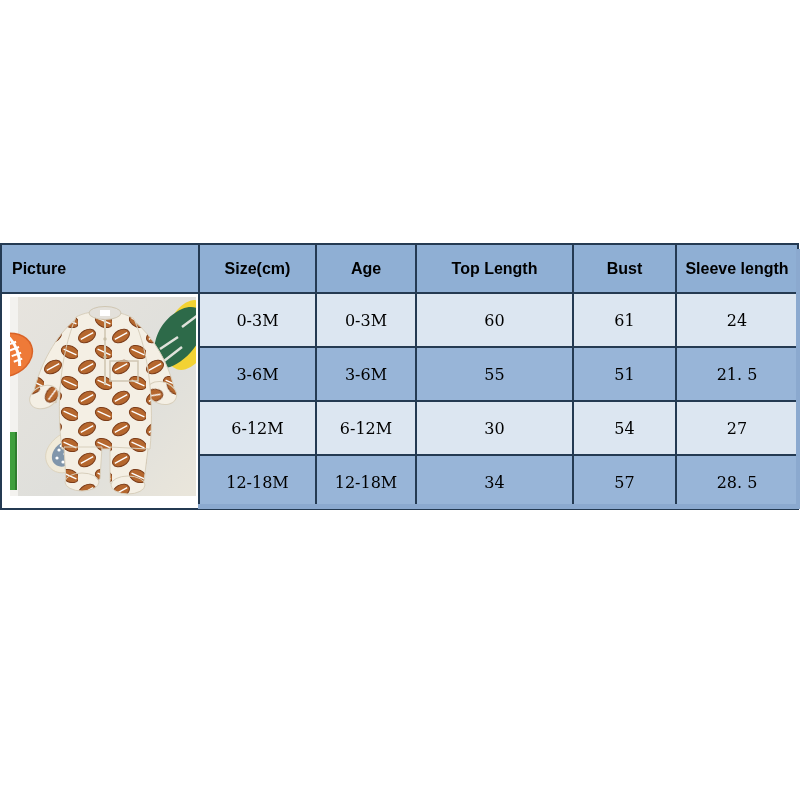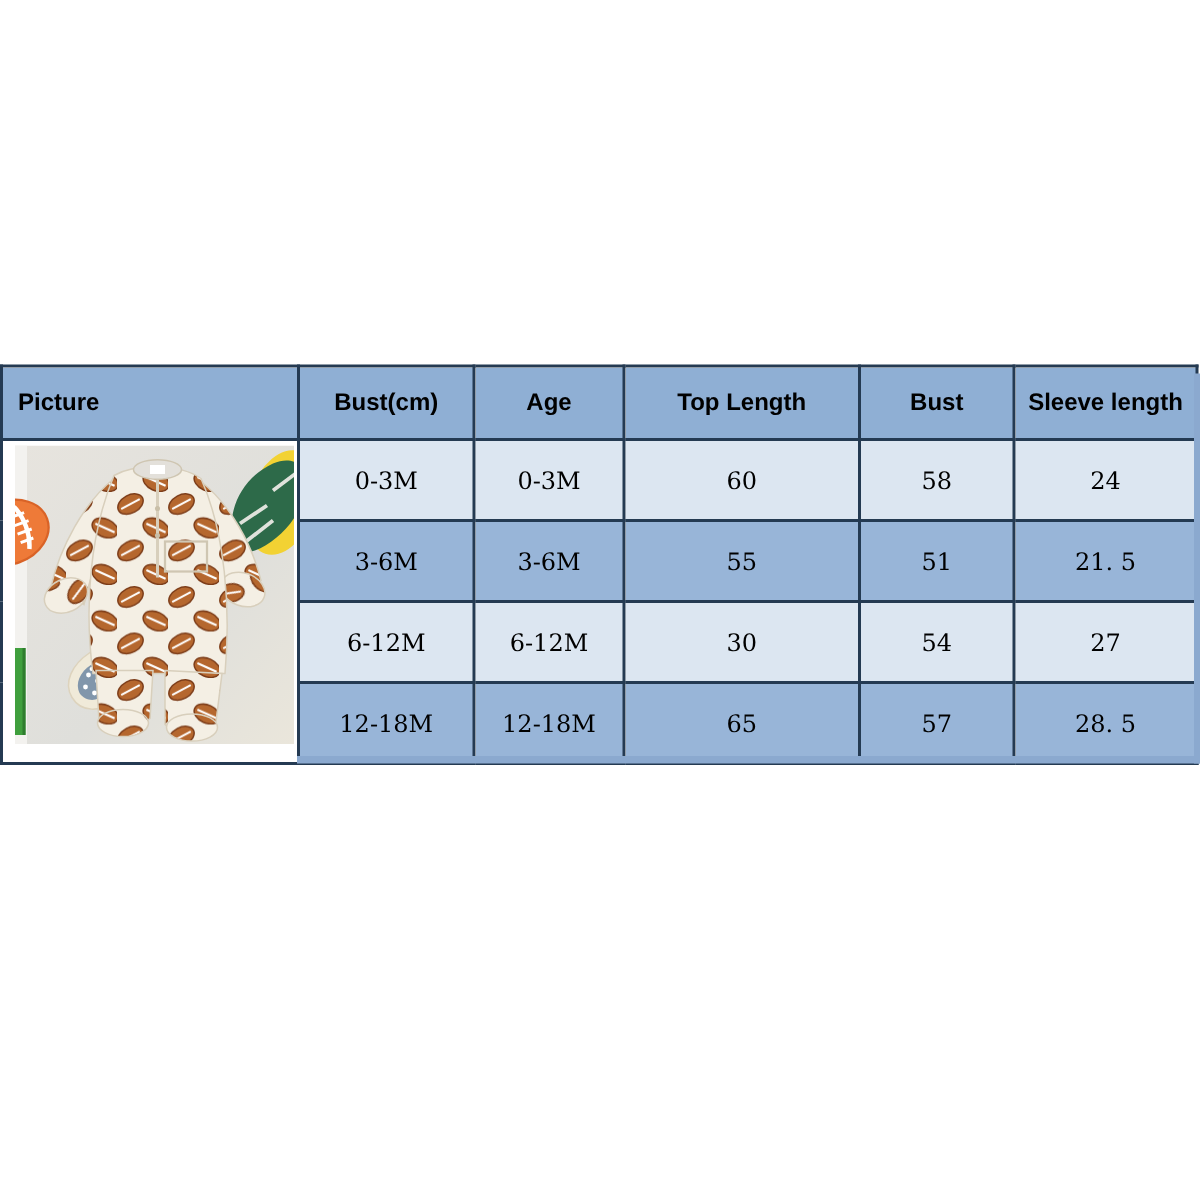--- a/index.html
+++ b/index.html
@@ -33,21 +33,21 @@
       <col style="width:198px">
         <col style="width:117px">
         <col style="width:100px">
       <col style="width:157px">
         <col style="width:103px">
         <col style="width:122px">
     </colgroup>
     <thead>
       <tr>
         <th class="pic-h">Picture</th>
-        <th>Bust(cm)</th>
+        <th>Size(cm)</th>
         <th>Age</th>
         <th>Top Length</th>
         <th>Bust</th>
         <th>Sleeve length</th>
       </tr>
     </thead>
     <tbody>
       <tr class="r-light">
         <td class="pic-cell" rowspan="4">
 
@@ -122,41 +122,41 @@
               <line x1="95" y1="23" x2="95" y2="88" stroke="#d8cfbc" stroke-width="2"></line>
               <circle cx="95" cy="42" r="1.7" fill="#c9bfa8" stroke="none"></circle>
               <circle cx="95" cy="60" r="1.7" fill="#c9bfa8" stroke="none"></circle>
               <rect x="100" y="64" width="28" height="20" fill="none" stroke="#cfc6b2" stroke-width="1.5"></rect>
             </g>
           </svg>
         </td>
         <td>0-3M</td>
         <td>0-3M</td>
         <td>60</td>
-        <td>58</td>
+        <td>61</td>
         <td>24</td>
       </tr>
       <tr class="r-blue">
         <td>3-6M</td>
         <td>3-6M</td>
         <td>55</td>
         <td>51</td>
         <td>21. 5</td>
       </tr>
       <tr class="r-light">
         <td>6-12M</td>
         <td>6-12M</td>
         <td>30</td>
         <td>54</td>
         <td>27</td>
       </tr>
       <tr class="r-blue">
         <td>12-18M</td>
         <td>12-18M</td>
-        <td>65</td>
+        <td>34</td>
         <td>57</td>
         <td>28. 5</td>
       </tr>
     </tbody>
   </table>
 
   <div class="shadow-r"></div>
   <div class="shadow-b"></div>
 </div>
 

